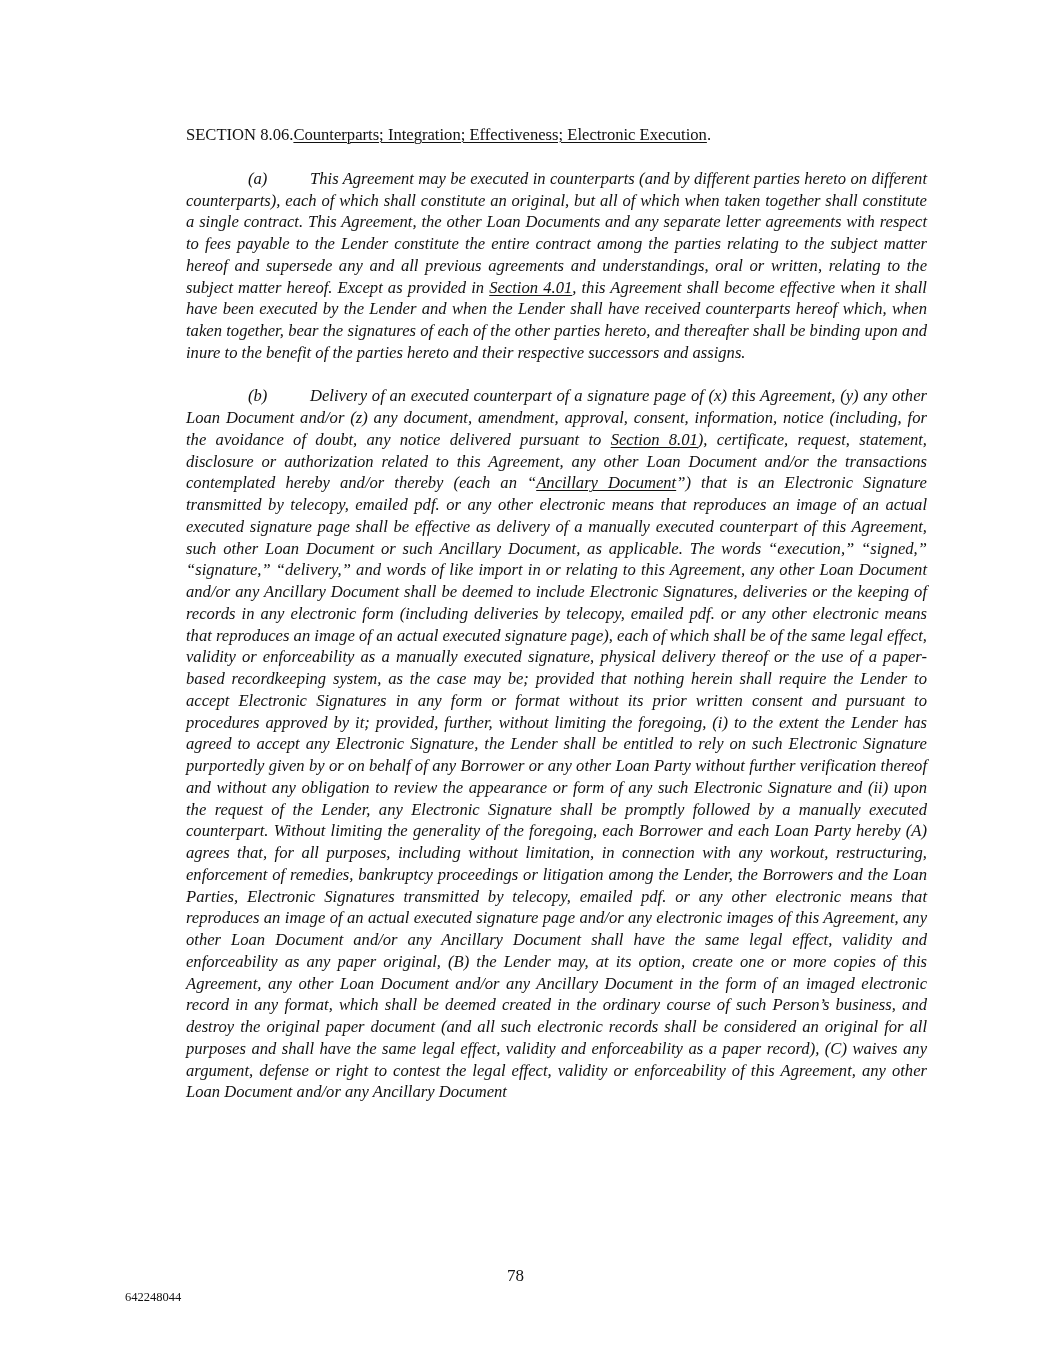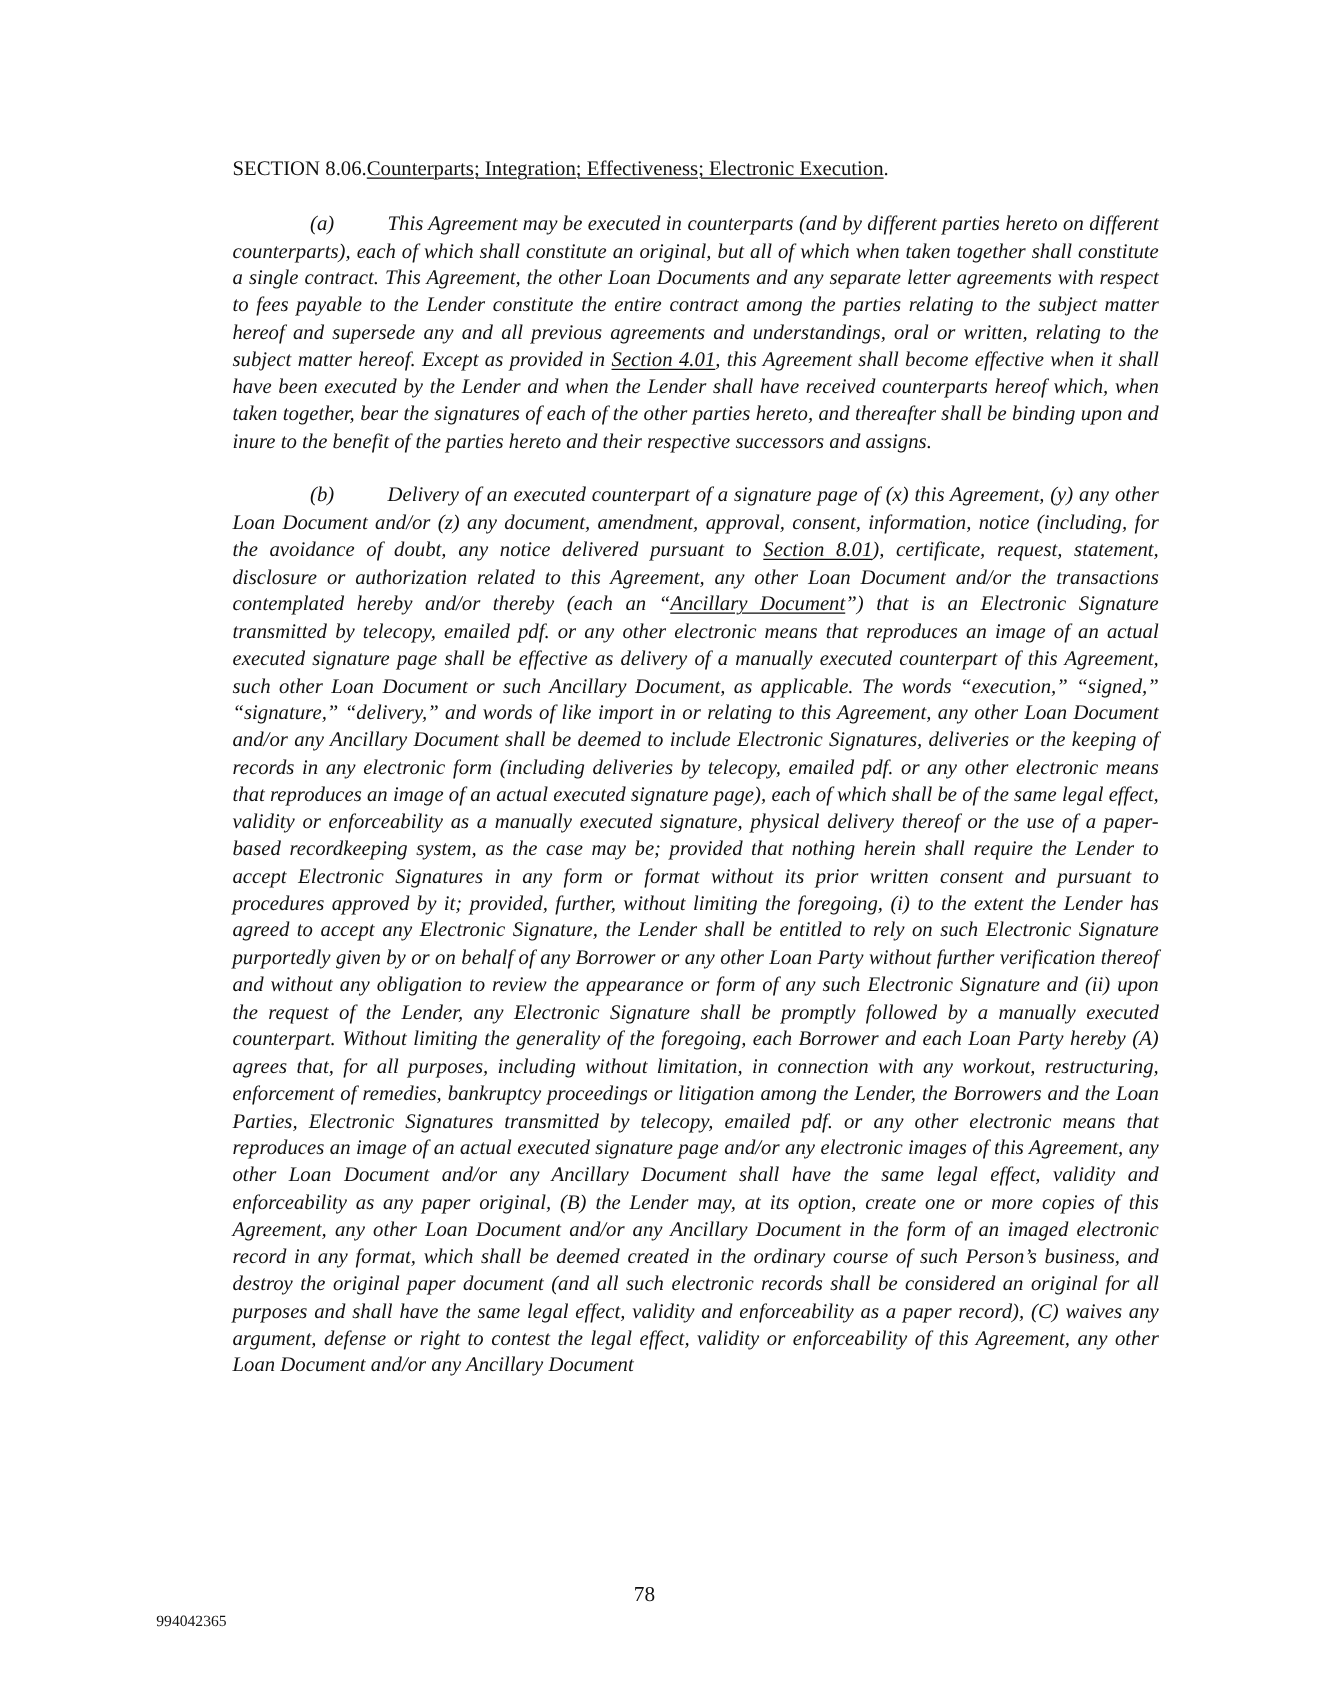--- a/index.html
+++ b/index.html
@@ -74,13 +74,13 @@
   <p class="para">
     <span class="label">(a)</span><span class="segments"><span>This Agreement may be executed in counterparts (and by different parties hereto on different counterparts), each of which shall constitute an original, but all of which when taken together shall constitute a single contract.  This Agreement, the other Loan Documents and any separate letter agreements with respect to fees payable to the Lender constitute the entire contract among the parties relating to the subject matter hereof and supersede any and all previous agreements and understandings, oral or written, relating to the subject matter hereof.  Except as provided in </span><span class="u">Section 4.01</span><span>, this Agreement shall become effective when it shall have been executed by the Lender and when the Lender shall have received counterparts hereof which, when taken together, bear the signatures of each of the other parties hereto, and thereafter shall be binding upon and inure to the benefit of the parties hereto and their respective successors and assigns.</span></span>
   </p>
 
   <p class="para">
     <span class="label">(b)</span><span class="segments"><span>Delivery of an executed counterpart of a signature page of (x) this Agreement, (y) any other Loan Document and/or (z) any document, amendment, approval, consent, information, notice (including, for the avoidance of doubt, any notice delivered pursuant to </span><span class="u">Section 8.01</span><span>), certificate, request, statement, disclosure or authorization related to this Agreement, any other Loan Document and/or the transactions contemplated hereby and/or thereby (each an “</span><span class="u">Ancillary Document</span><span>”) that is an Electronic Signature transmitted by telecopy, emailed pdf. or any other electronic means that reproduces an image of an actual executed signature page shall be effective as delivery of a manually executed counterpart of this Agreement, such other Loan Document or such Ancillary Document, as applicable.  The words “execution,” “signed,” “signature,” “delivery,” and words of like import in or relating to this Agreement, any other Loan Document and/or any Ancillary Document shall be deemed to include Electronic Signatures, deliveries or the keeping of records in any electronic form (including deliveries by telecopy, emailed pdf. or any other electronic means that reproduces an image of an actual executed signature page), each of which shall be of the same legal effect, validity or enforceability as a manually executed signature, physical delivery thereof or the use of a paper-based recordkeeping system, as the case may be; provided that nothing herein shall require the Lender to accept Electronic Signatures in any form or format without its prior written consent and pursuant to procedures approved by it; provided, further, without limiting the foregoing, (i) to the extent the Lender has agreed to accept any Electronic Signature, the Lender shall be entitled to rely on such Electronic Signature purportedly given by or on behalf of any Borrower or any other Loan Party without further verification thereof and without any obligation to review the appearance or form of any such Electronic Signature and (ii) upon the request of the Lender, any Electronic Signature  shall be promptly followed by a manually executed counterpart.  Without limiting the generality of the foregoing, each Borrower and each Loan Party hereby (A) agrees that, for all purposes, including without limitation, in connection with any workout, restructuring, enforcement of remedies, bankruptcy proceedings or litigation among the Lender, the Borrowers and the Loan Parties, Electronic Signatures transmitted by telecopy, emailed pdf. or any other electronic means that reproduces an image of an actual executed signature page and/or any electronic images of this Agreement,  any other Loan Document and/or any Ancillary Document shall have the same legal effect, validity and enforceability as any paper original, (B) the Lender may, at its option, create one or more copies of this Agreement, any other Loan Document and/or any Ancillary Document in the form of an imaged electronic record in any format, which shall be deemed created in the ordinary course of such Person’s business, and destroy the original paper document (and all such electronic records shall be considered an original for all purposes and shall have the same legal effect, validity and enforceability as a paper record), (C) waives any argument, defense or right to contest the legal effect, validity or enforceability of this Agreement, any other Loan Document and/or any Ancillary Document</span></span>
   </p>
 </div>
 
 <div class="page-number">78</div>
-<div class="doc-id">994042365</div>
+<div class="doc-id">642248044</div>
 
 </body></html>

